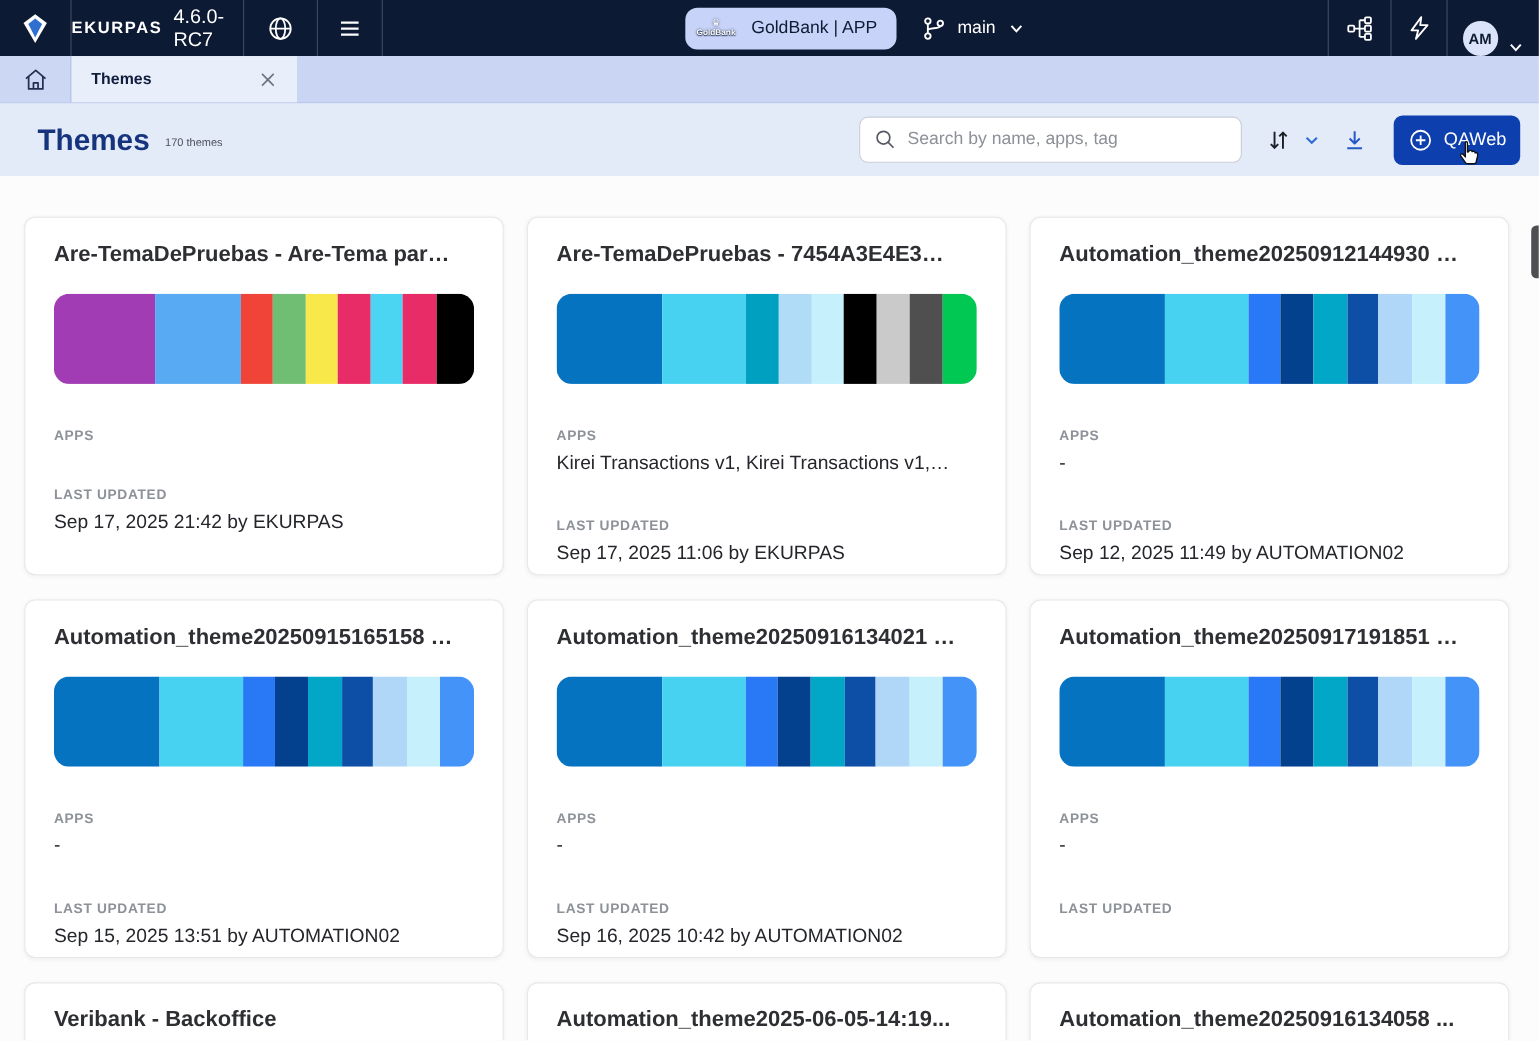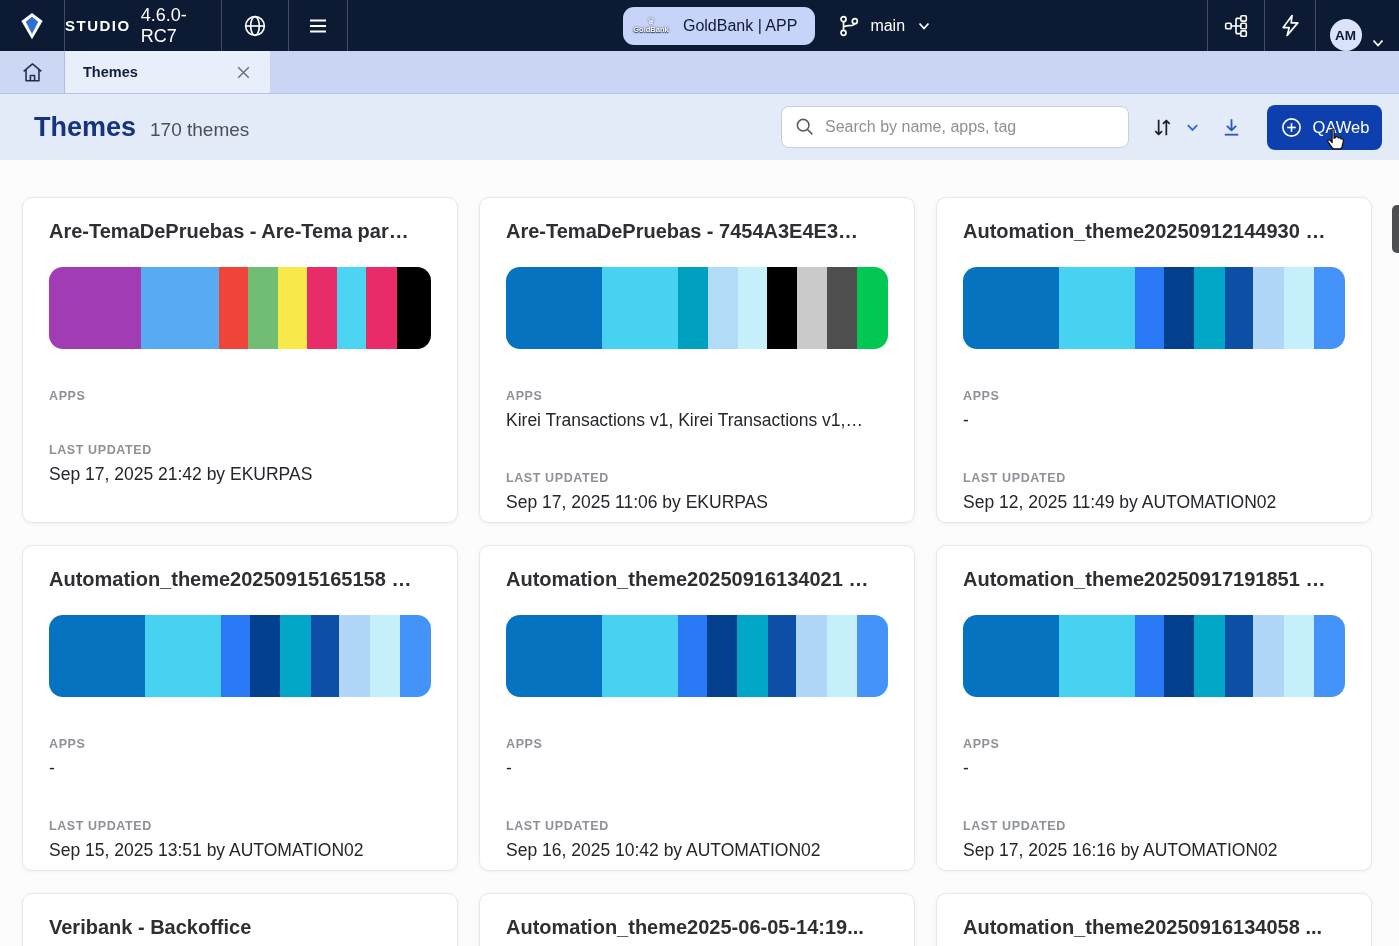--- a/index.html
+++ b/index.html
@@ -37,21 +37,21 @@
   
   .tabbar { height: 43px; background: #c9d5f2; display: flex; border-bottom: 1px solid #b7c4ea; }
   .home-tab { width: 65px; background: #ccd7f3; border-right: 1px solid #aebcе6; border-right: 1px solid #aebce6;
     display: flex; align-items: center; justify-content: center; }
   .tab-active { width: 205px; background: #e9eefb; display: flex; align-items: center; padding: 0 18px; }
   .tab-title { flex: 1; font-size: 14.5px; font-weight: bold; color: #101d3c; }
 
   
   .pagehead { height: 66px; background: #e3eaf8; display: flex; align-items: center; padding-left: 34px; }
   .page-title { font-size: 27px; font-weight: bold; color: #16337d; }
-  .page-count { font-size: 19px; color: #4b5058; margin-left: 14px; margin-top: 6px; }
+  .page-count { font-size: 10px; color: #4b5058; margin-left: 14px; margin-top: 6px; }
   .ph-spacer { flex: 1; }
   .searchbox { width: 348px; height: 42px; background: #fff; border: 1px solid #c9cedb; border-radius: 8px;
     display: flex; align-items: center; padding: 0 12px; gap: 9px; }
   .searchbox input { border: none; outline: none; flex: 1; font-size: 16px; color: #333;
     font-family: "Liberation Sans", sans-serif; background: transparent; }
   .searchbox input::placeholder { color: #8d9097; }
   .sort-group { display: flex; align-items: center; gap: 11px; margin: 0 20px 0 22px; }
   .download-wrap { margin-right: 24px; display: flex; align-items: center; }
   .create-btn { width: 115px; height: 45px; background: #0e3fae; border: none; border-radius: 8px;
     color: #fff; font-size: 16.5px; font-family: "Liberation Sans", sans-serif;
@@ -81,21 +81,21 @@
 <header class="topbar">
   <div class="tb-sec logo-sec tb-div">
     <span>
       <svg width="30" height="30" viewBox="0 0 24 24">
         <path d="M12 1.5 L20.5 8 L12 22.5 L3.5 8 Z" fill="#ffffff"></path>
         <path d="M12 4.6 L17 8.6 L12 18.4 L7 8.6 Z" fill="#2f6fd0"></path>
       </svg>
     </span>
   </div>
   <div class="tb-sec brand-sec tb-div">
-    <span class="brand-name">STUDIO</span>
+    <span class="brand-name">EKURPAS</span>
     <span class="brand-version">4.6.0-RC7</span>
   </div>
   <div class="tb-sec globe-sec tb-div">
     <span>
       <svg width="26" height="26" viewBox="0 0 24 24" fill="none" stroke="#ffffff" stroke-width="1.5">
         <circle cx="12" cy="12" r="8.6"></circle>
           <ellipse cx="12" cy="12" rx="4" ry="8.6"></ellipse>
           <line x1="3.4" y1="12" x2="20.6" y2="12"></line>
       </svg>
     </span>
@@ -341,21 +341,20 @@
           <div class="seg" style="flex-grow: 8; background: rgb(3, 65, 143);"></div>
           <div class="seg" style="flex-grow: 8; background: rgb(2, 166, 199);"></div>
           <div class="seg" style="flex-grow: 7.5; background: rgb(13, 79, 167);"></div>
           <div class="seg" style="flex-grow: 8; background: rgb(176, 215, 248);"></div>
           <div class="seg" style="flex-grow: 8; background: rgb(198, 240, 252);"></div>
           <div class="seg" style="flex-grow: 8; background: rgb(68, 147, 248);"></div>
         </div>
     <div class="meta-label">APPS</div>
     <div class="meta-value">-</div>
     <div class="meta-label second">LAST UPDATED</div>
-    <div class="meta-value">Sep 17, 2025 16:16 by AUTOMATION02</div>
   </article>
       <article class="card">
     <h2 class="card-title">Veribank - Backoffice</h2>
 
     <div class="meta-value"></div>
 
     <div class="meta-value"></div>
   </article>
       <article class="card">
     <h2 class="card-title">Automation_theme2025-06-05-14:19...</h2>

